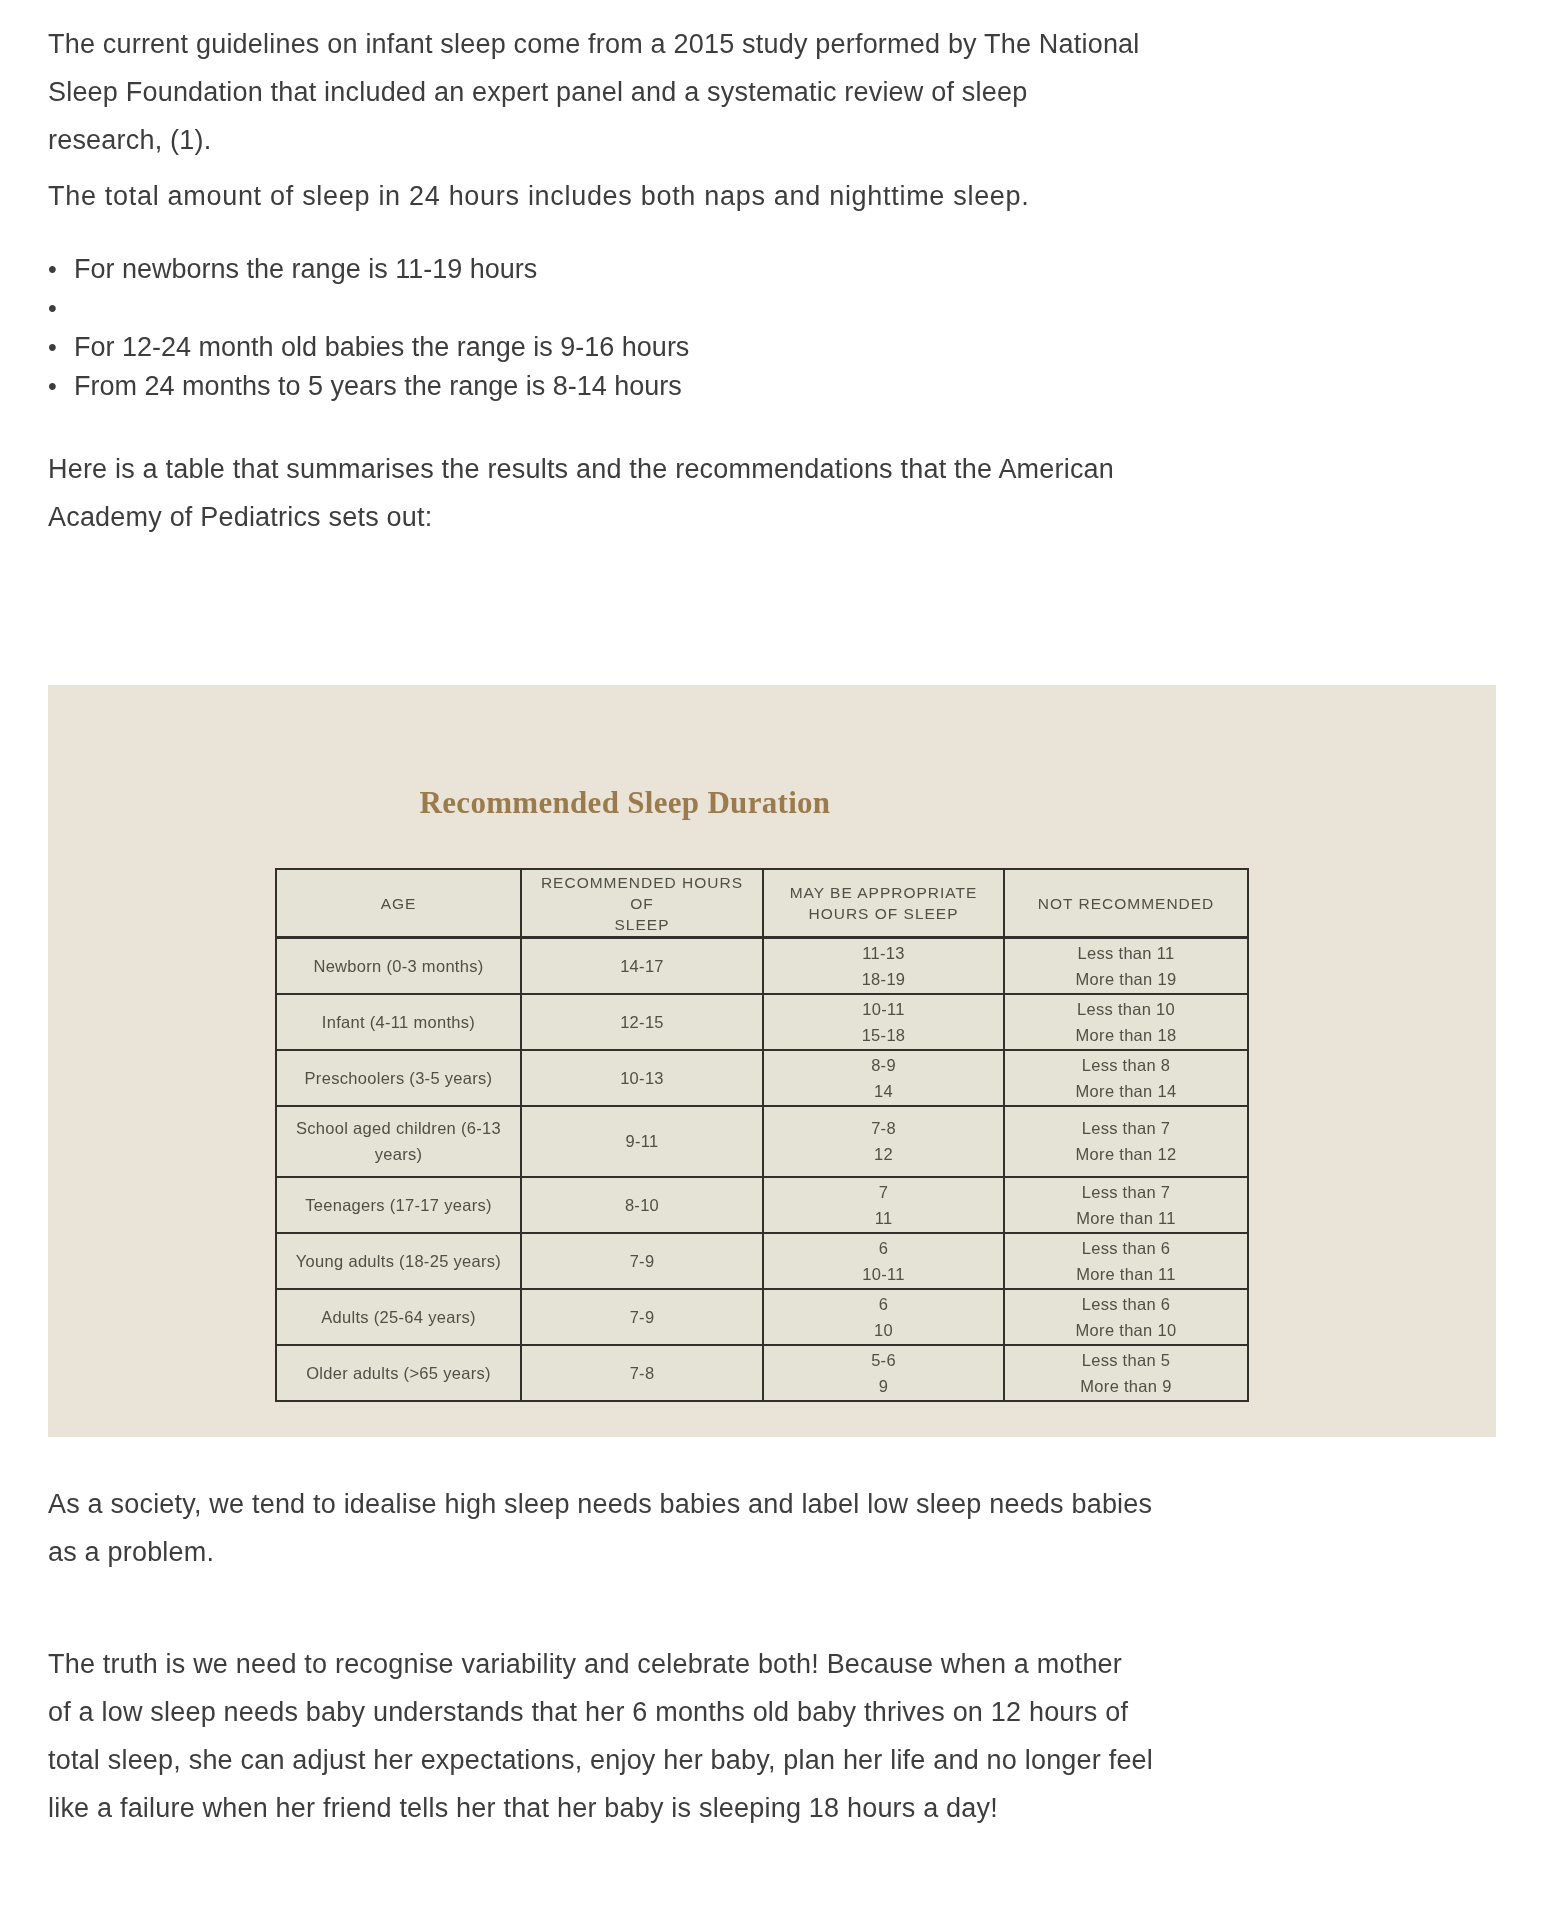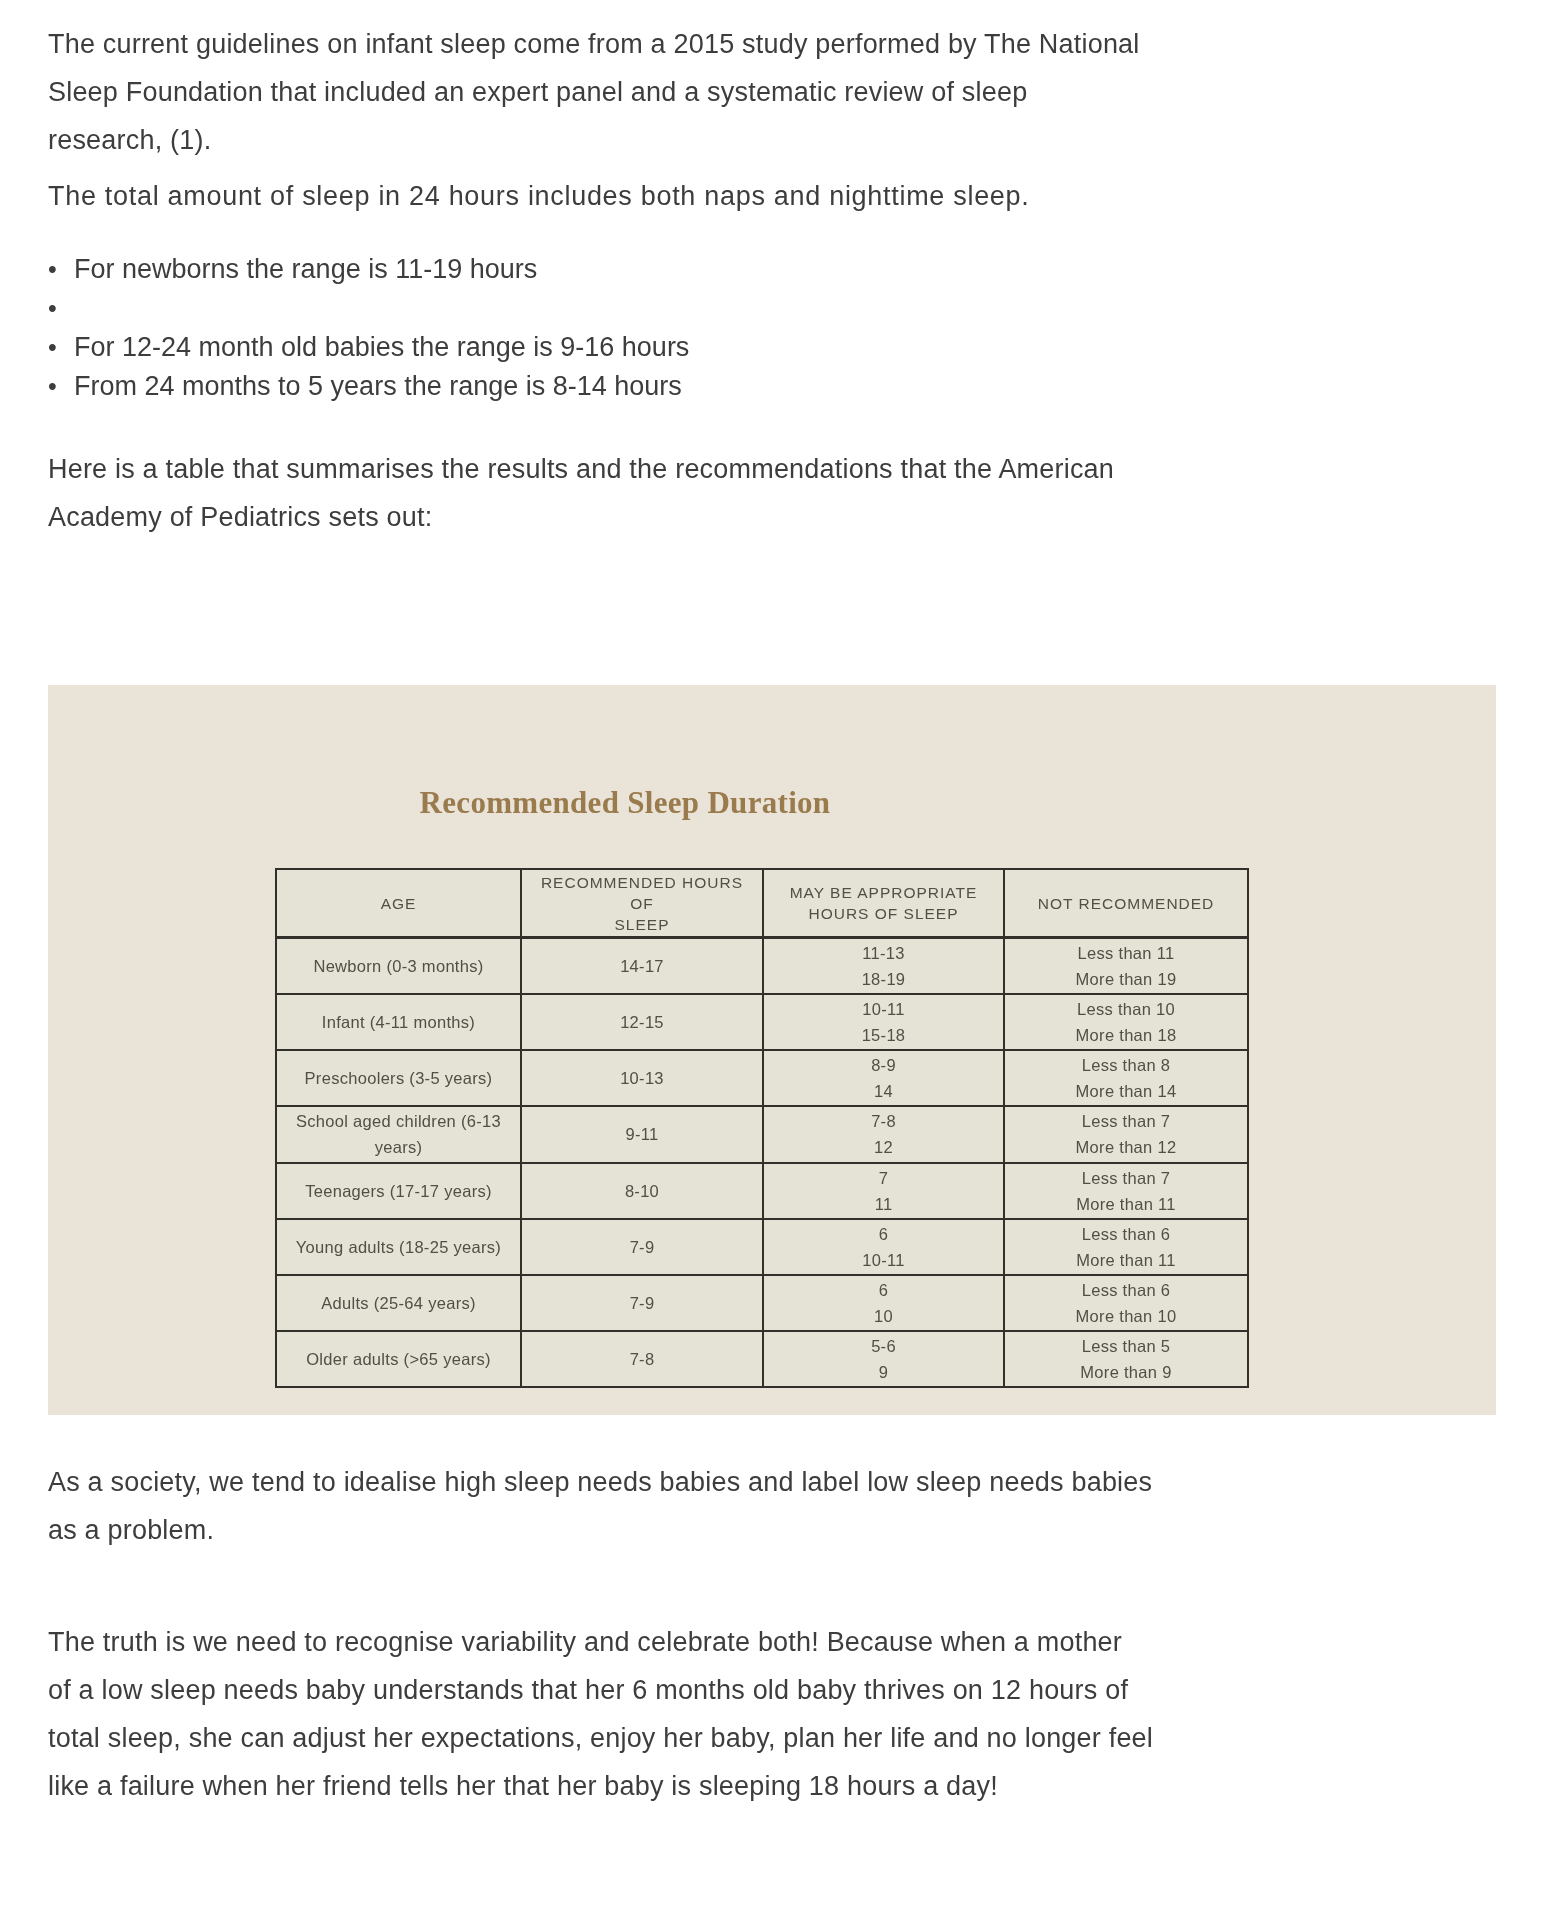--- a/index.html
+++ b/index.html
@@ -47,21 +47,21 @@
   }
   .bullet {
     flex: 0 0 26px;
     font-size: 25px;
   }
   .intro-p2 { margin-top: 39px; }
 
   .figure {
     margin-top: 144px;
     background: var(--panel_bg, #EAE3D7);
-    padding: 98px 0 27px 0;
+    padding: 98px 0 35px 0;
   }
   .title-wrap {
     width: 1154px;
     text-align: center;
   }
   .fig-title {
     margin: 0 0 45px 0;
     font-family: "Liberation Serif", serif;
     font-size: 31px;
     font-weight: 700;
@@ -91,21 +91,21 @@
     line-height: 21px;
     letter-spacing: 1px;
     border-bottom-width: 3px;
   }
   .sleep-table td {
     font-size: 16.5px;
     line-height: 26px;
     letter-spacing: 0.3px;
   }
   tr.standard { height: 50px; }
-  tr.tall { height: 57px; border-radius: 9px; }
+  tr.tall { height: 71px; border-radius: 9px; }
 
   .outro-p1 { margin-top: 43px; }
   .outro-p2 { margin-top: 64px; }
 </style>
 </head>
 <body>
 
 <div class="page">
 
   <p class="body-text intro-p1">The current guidelines on infant sleep come from a 2015 study performed by The National

